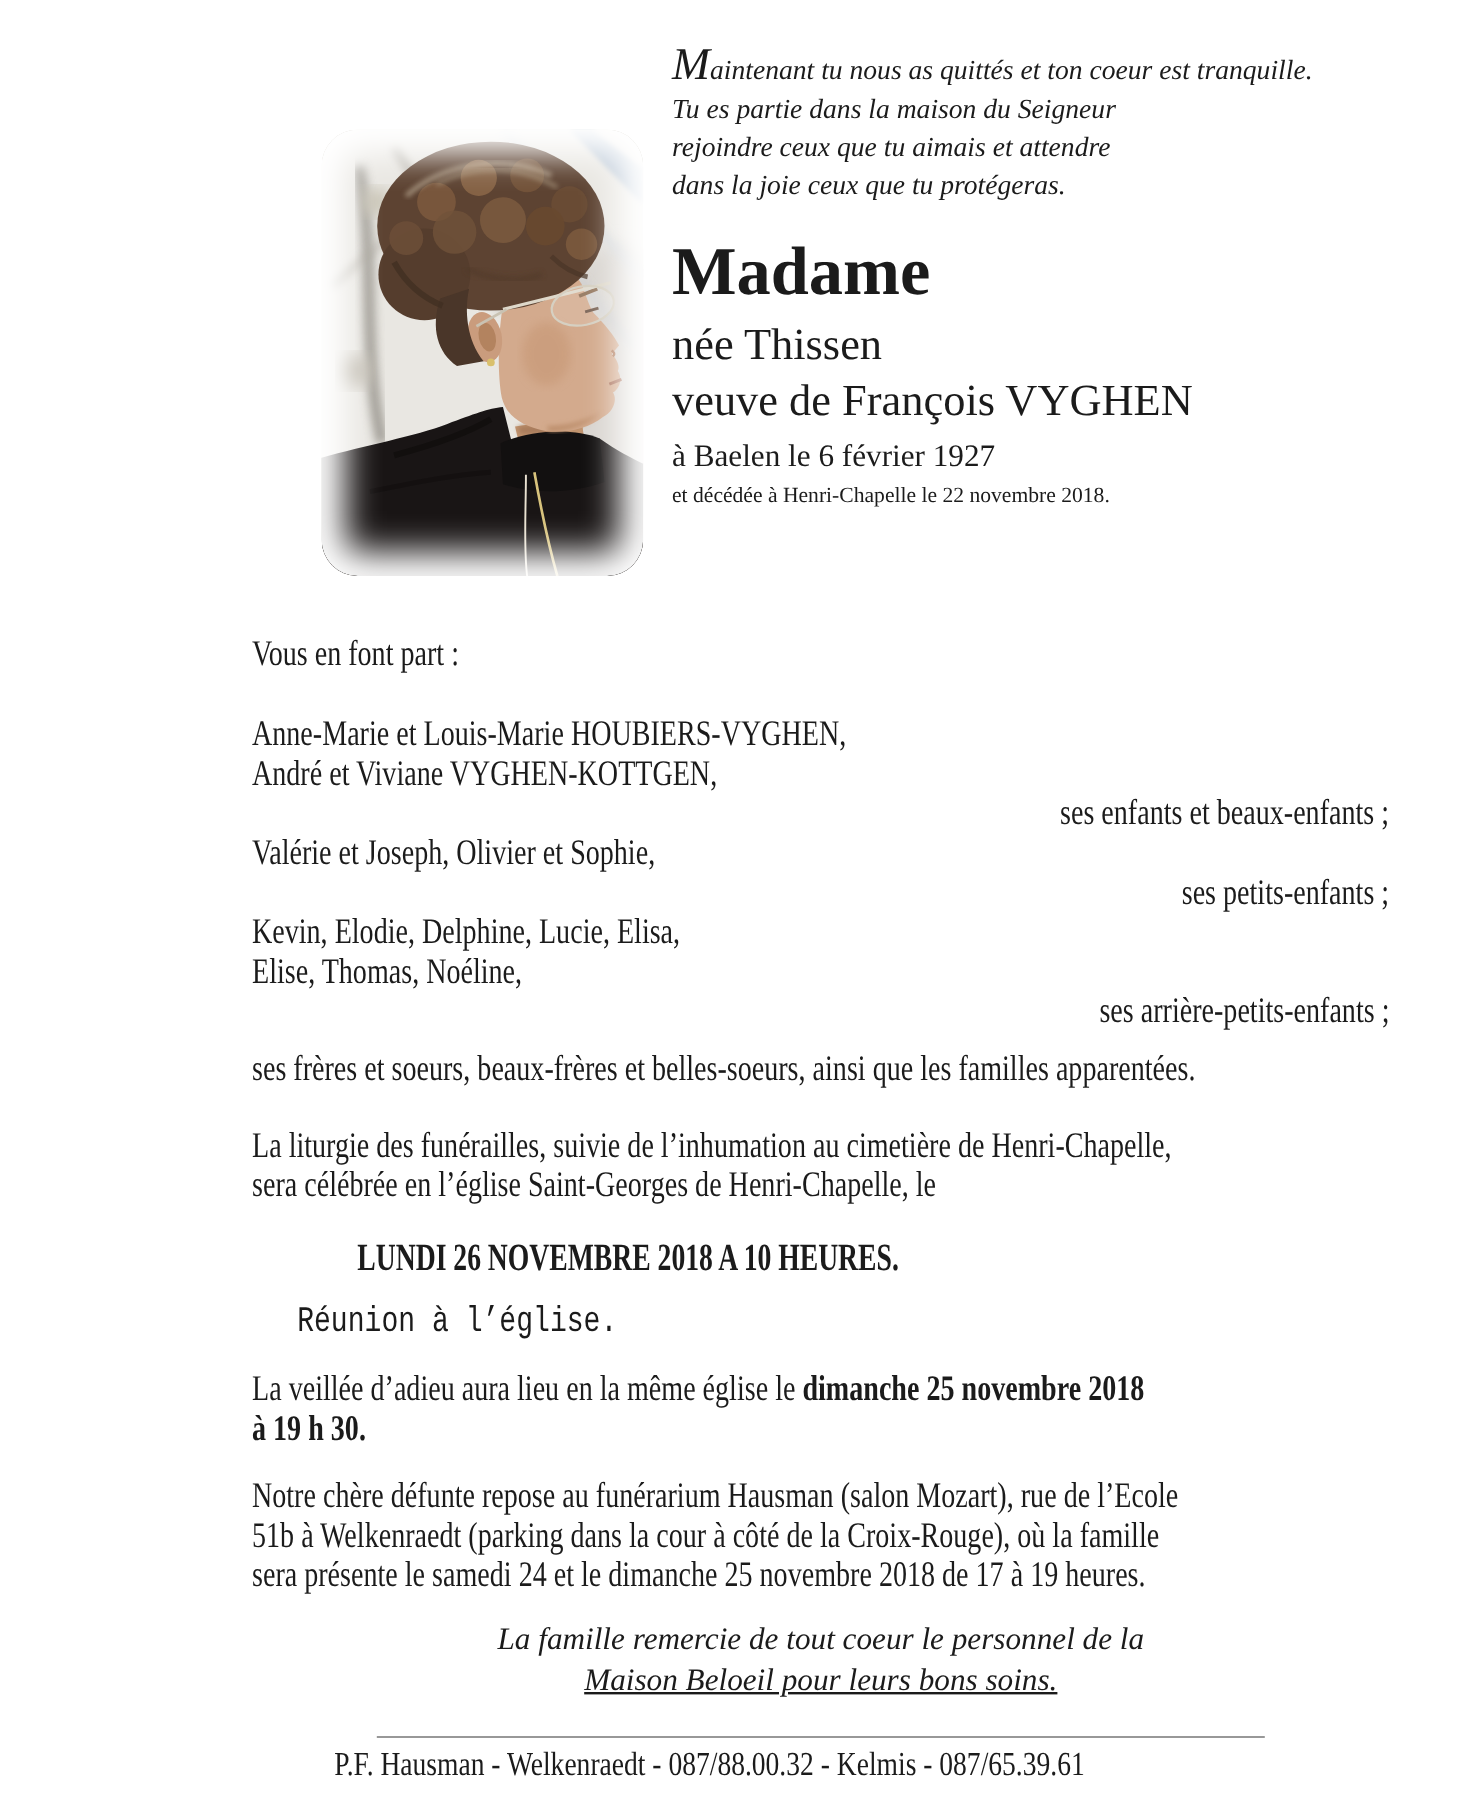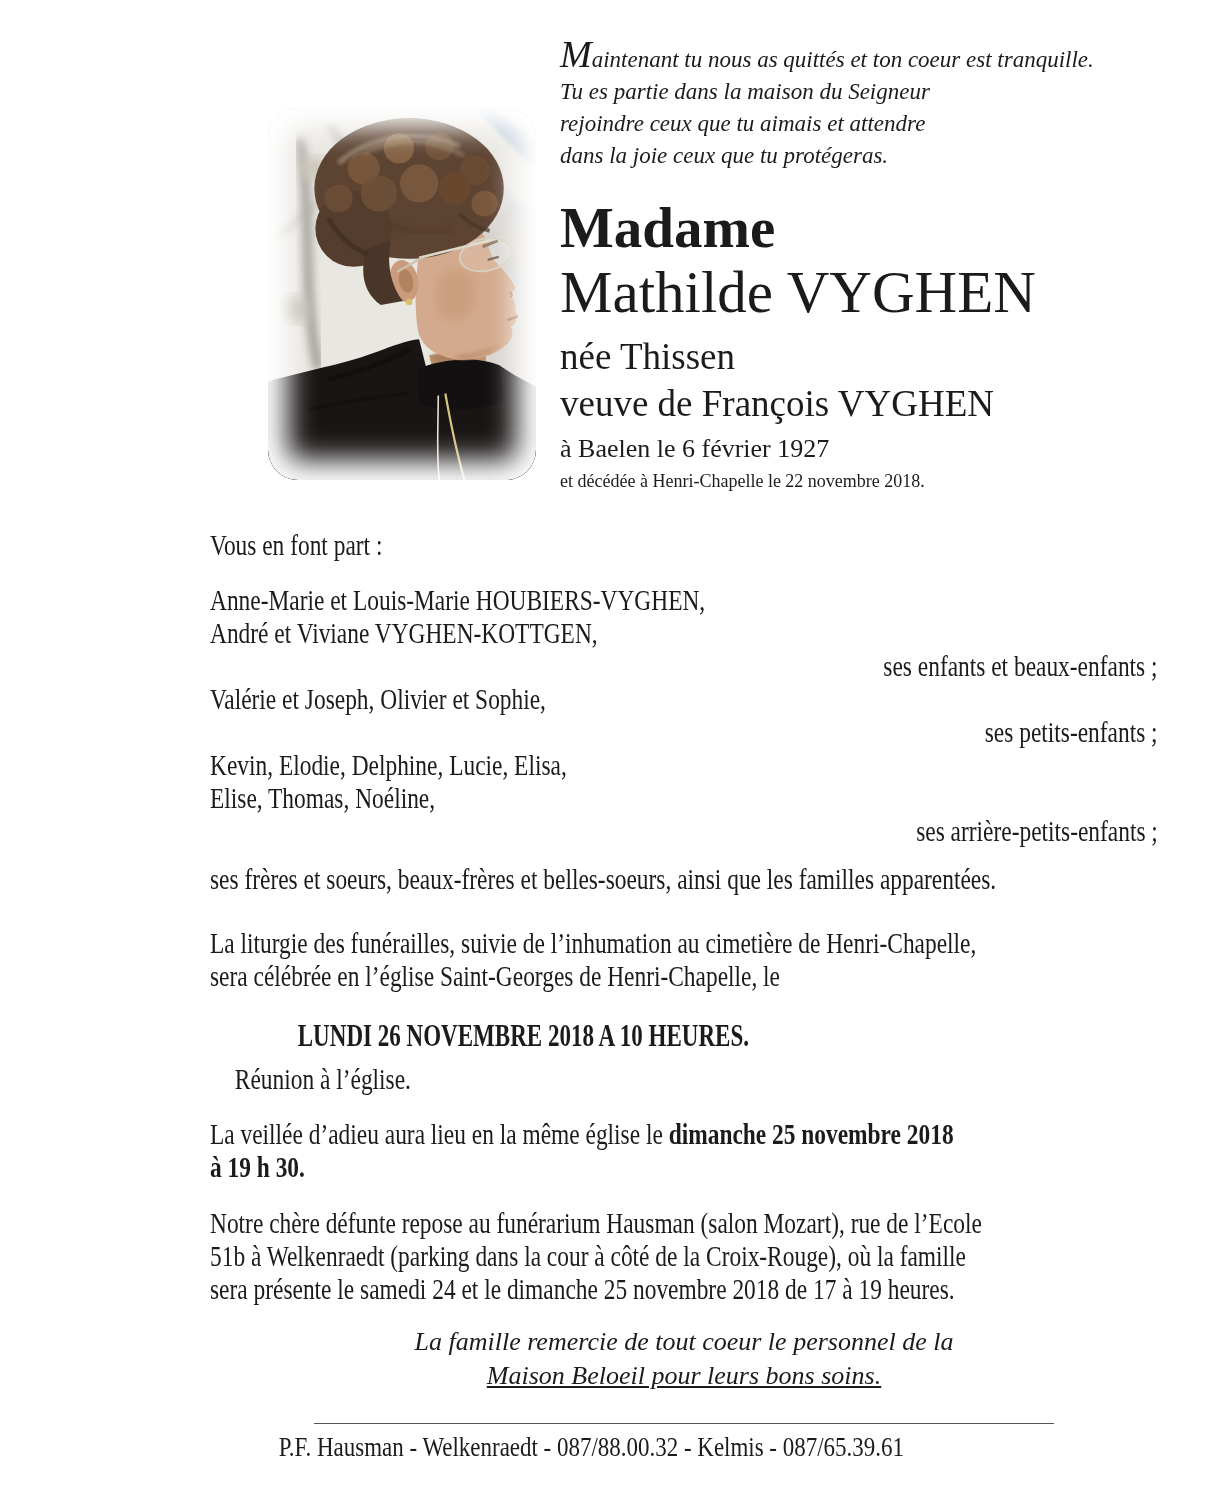--- a/index.html
+++ b/index.html
@@ -27,25 +27,25 @@
 
   
   .bodycol{position:absolute;left:210px;top:528px;width:948px;font-size:30px;line-height:33px;}
   .cl{white-space:nowrap;}
   .cx{display:inline-block;transform:scaleX(.78);transform-origin:0 50%;white-space:pre;}
   .right{text-align:right;} .right .cx{transform-origin:100% 50%;}
   .center{text-align:left;} .center .cx{transform-origin:50% 50%;}
   .b{font-weight:bold;}
   .dateHead{font-weight:bold;font-size:32px;}
   .dateHead .cx{transform:scaleX(.72);}
-  .mt-names{margin-top:22px;}
+  .mt-names{margin-top:34px;}
   .mt-close{margin-top:15px;}
   .mt-lit{margin-top:31px;}
   .mt-date{margin-top:27px;}
-  .mt-meet{margin-top:10px;}
+  .mt-meet{margin-top:22px;font-family:Liberation Mono, monospace;}
   .mt-vigil{margin-top:22px;}
   .mt-repose{margin-top:23px;}
   .thanks{margin-top:20px;font-style:italic;font-size:26px;line-height:34px;text-align:center;}
   .thanks + .thanks{margin-top:0;text-decoration:underline;}
   .rule{margin:30px auto 0 auto;width:740px;height:0;border-top:1.5px solid #555;}
   .footerline{margin-top:6px;font-size:28px;}
   .footerline .cx{transform:scaleX(.82);}
 </style>
 </head>
 <body>
@@ -131,21 +131,20 @@
   </div>
 
   <div class="headcol">
     <div class="quote">
       <div class="qline"><span class="qinit">M</span><span>aintenant tu nous as quittés et ton coeur est tranquille.</span></div>
       <div class="qline">Tu es partie dans la maison du Seigneur</div>
       <div class="qline">rejoindre ceux que tu aimais et attendre</div>
       <div class="qline">dans la joie ceux que tu protégeras.</div>
     </div>
     <div class="title">Madame</div>
-    <div class="name">Mathilde VYGHEN</div>
     <div class="maiden">née Thissen</div>
     <div class="widow">veuve de François VYGHEN</div>
     <div class="born">à Baelen le 6 février 1927</div>
     <div class="died">et décédée à Henri-Chapelle le 22 novembre 2018.</div>
   </div>
 
   <div class="bodycol">
     <div class="cl"><span class="cx">Vous en font part :</span></div>
 
     <div class="cl mt-names"><span class="cx">Anne-Marie et Louis-Marie HOUBIERS-VYGHEN,</span></div>

